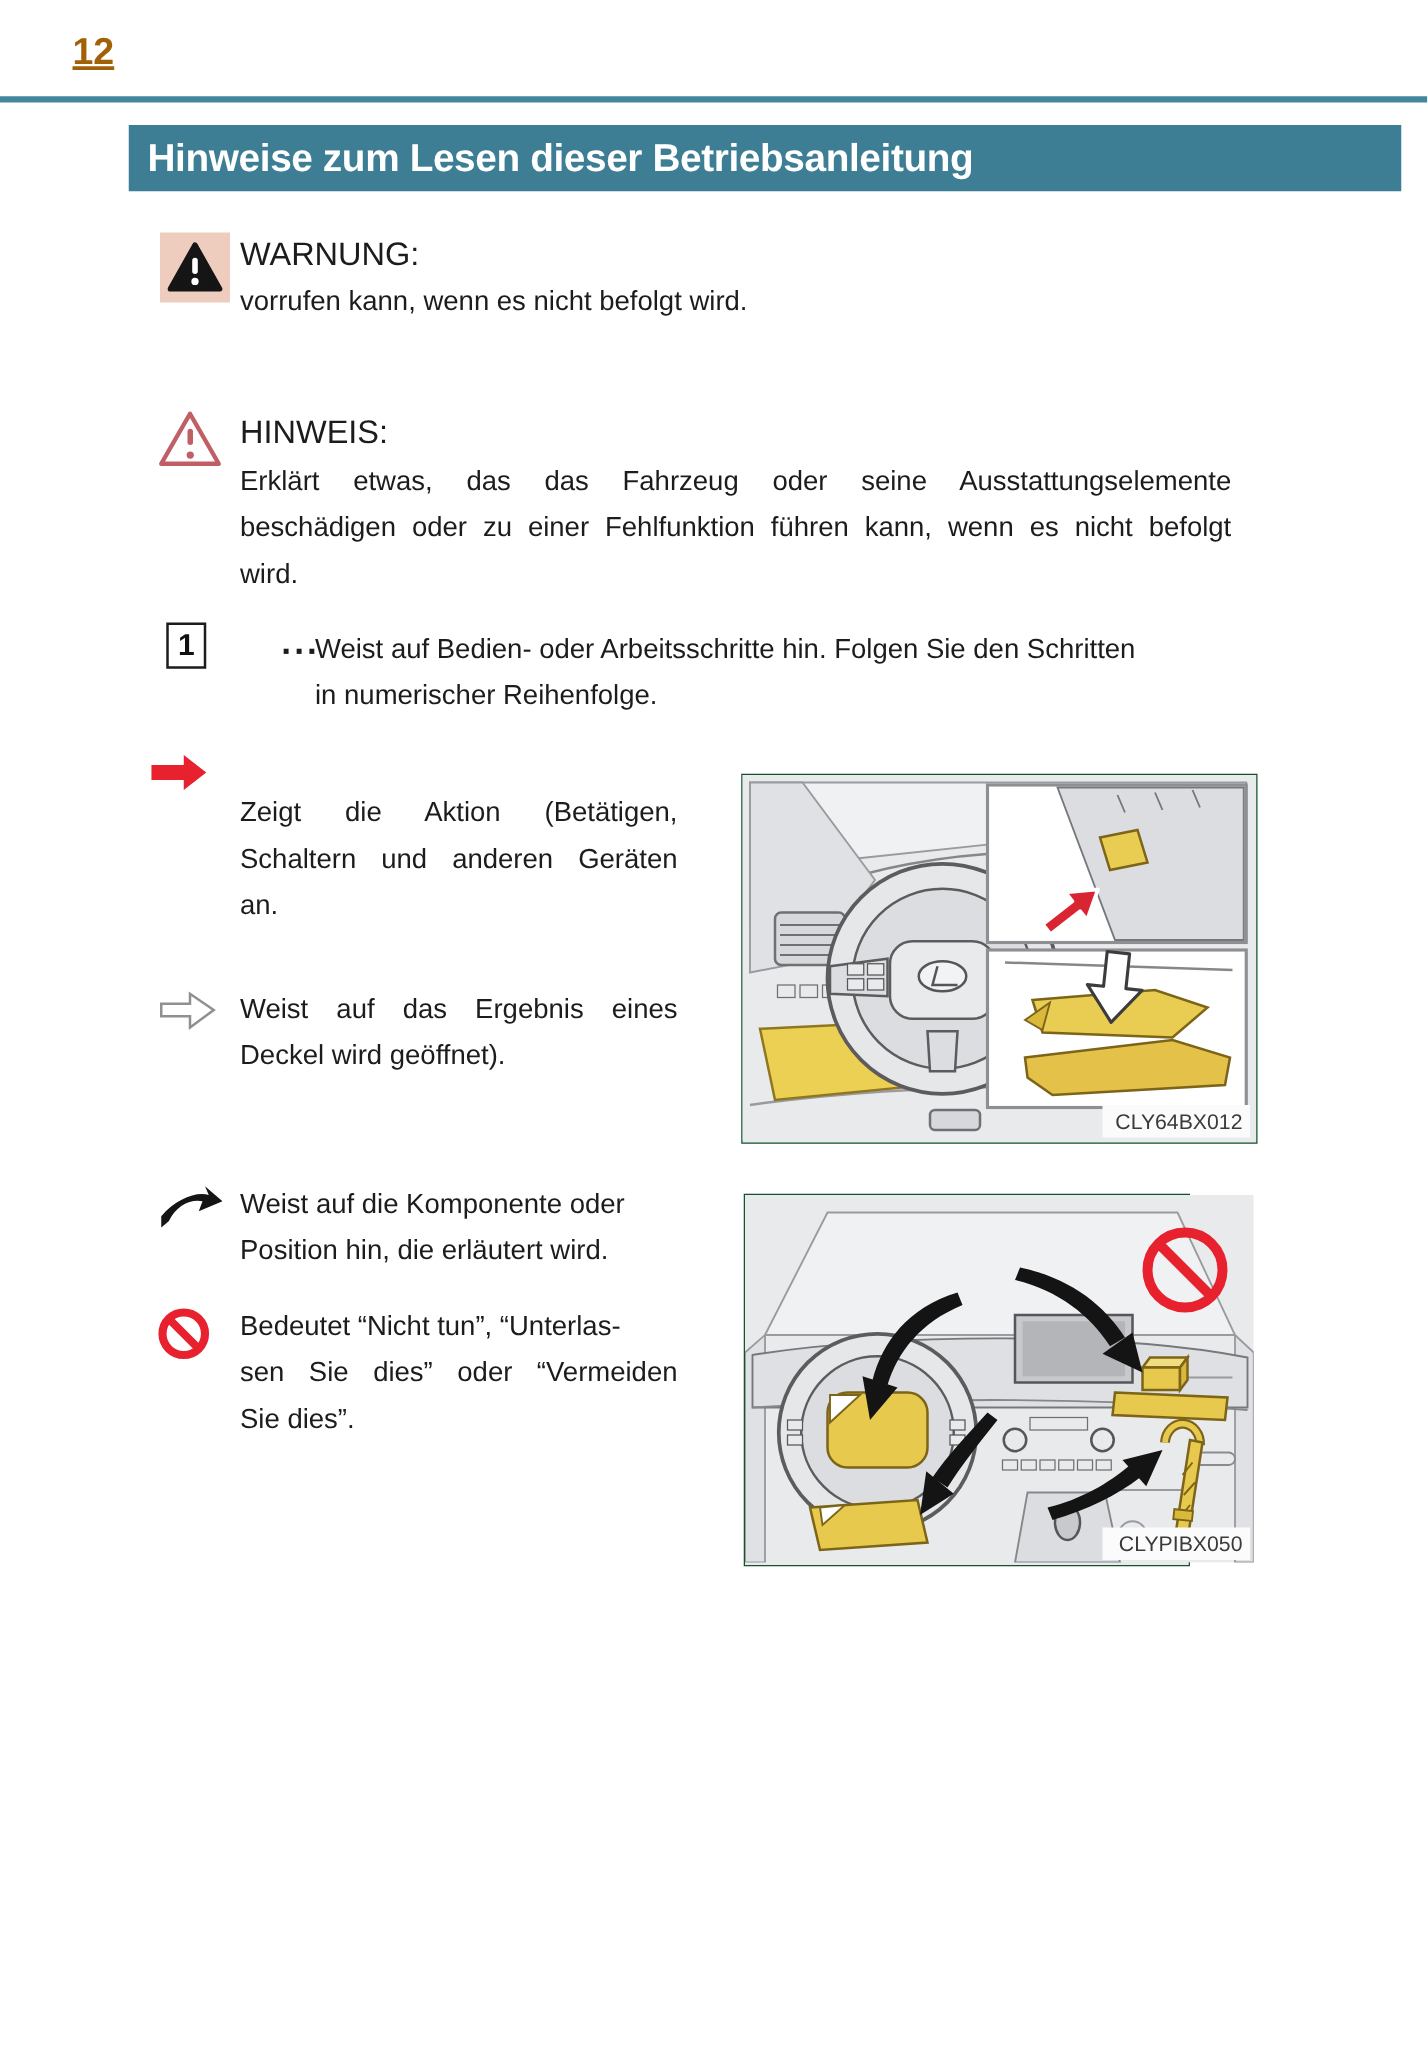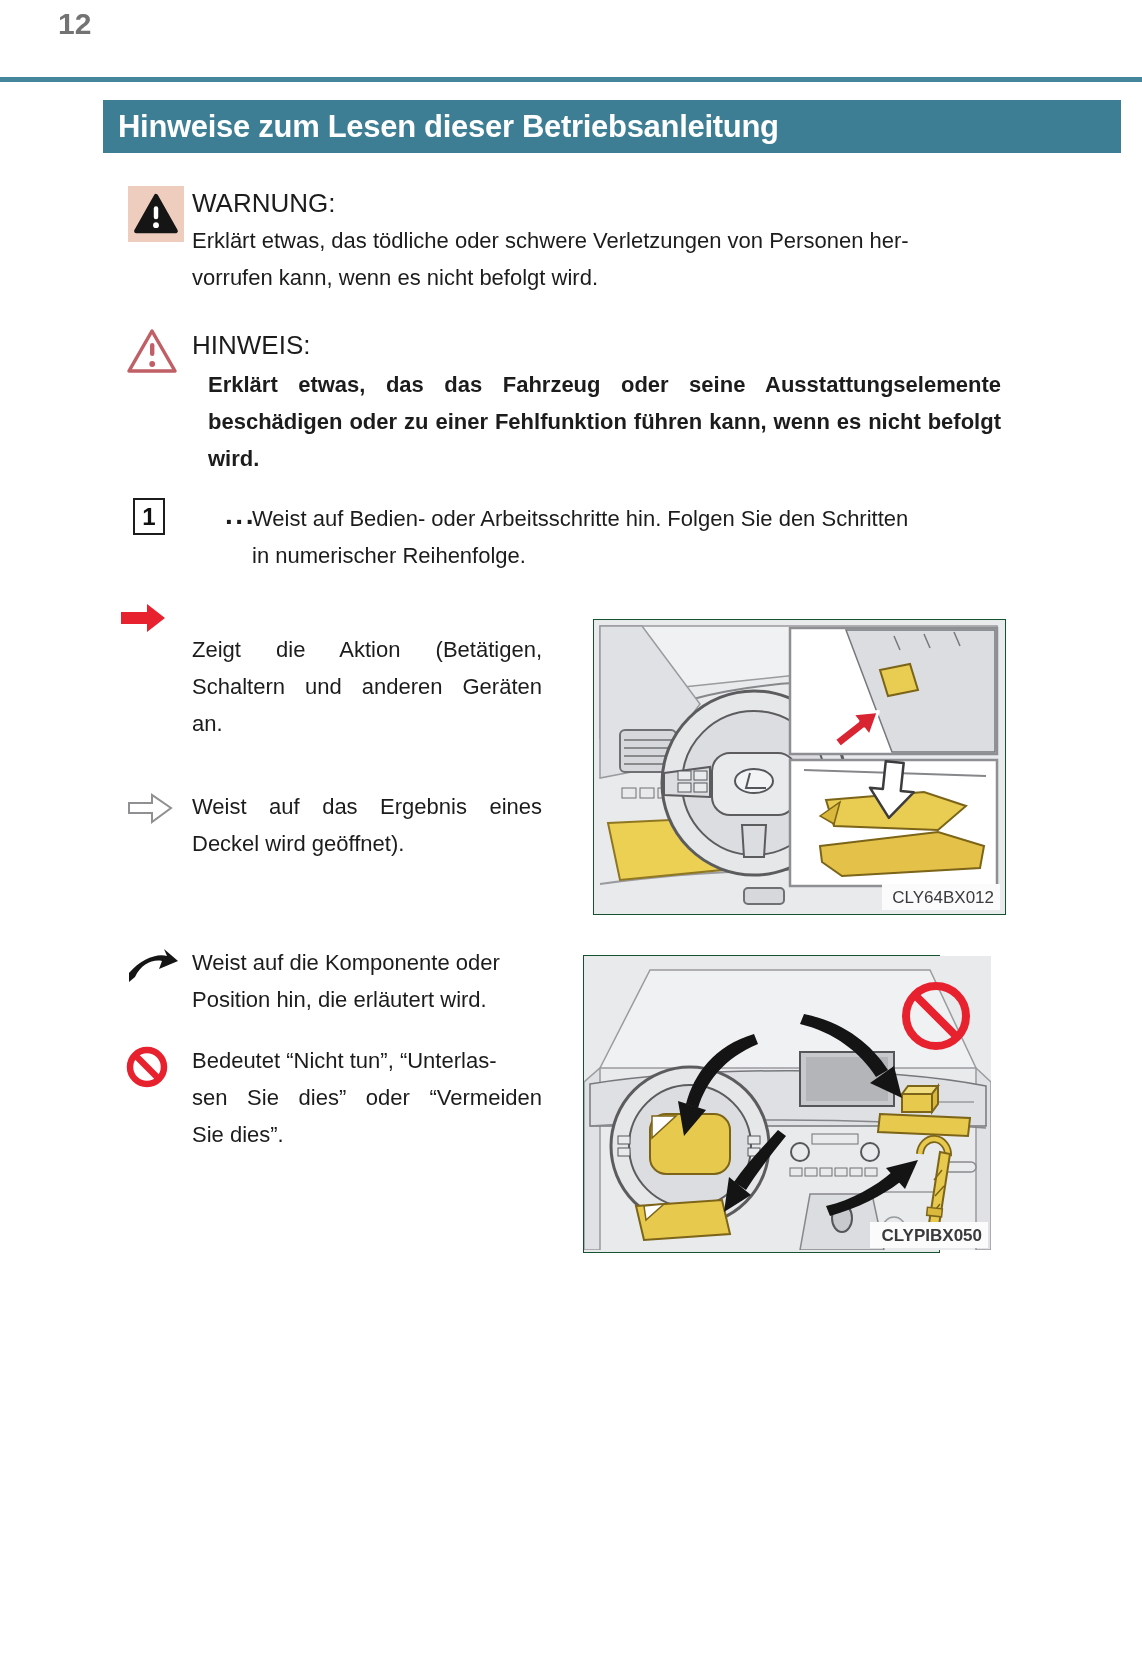--- a/index.html
+++ b/index.html
@@ -1,20 +1,20 @@
 <!DOCTYPE html>
 <html><head>
 <meta charset="utf-8">
 <style>
   html,body{margin:0;padding:0;background:#ffffff;}
   body{width:1142px;height:1654px;font-family:"Liberation Sans",sans-serif;color:#1d1d1f;}
   .page{position:relative;width:1142px;height:1654px;background:#ffffff;overflow:hidden;}
   .abs{position:absolute;}
 
-  .pageno{left:58px;top:7px;font-size:30px;font-weight:bold;color:#737373;}
+  .pageno{left:58px;top:25px;font-size:30px;font-weight:bold;color:#a16207;text-decoration:underline;}
   .toprule{left:0;top:77px;width:1142px;height:5px;background:#44879d;}
 
   .banner{left:103px;top:100px;width:1018px;height:53px;background:#3d7e95;}
   .banner span{display:block;padding-left:15px;line-height:53px;font-size:31px;font-weight:bold;color:#ffffff;letter-spacing:-0.3px;white-space:nowrap;}
 
   .heading{font-size:26px;color:#1c1c1c;white-space:nowrap;text-align:right;}
   .txt{font-size:22px;line-height:37px;color:#1c1c1c;}
   .txt .line{white-space:nowrap;}
   .txt .stretch{text-align:justify;text-align-last:justify;white-space:normal;}
 
@@ -43,33 +43,32 @@
 
   <div class="abs warnicon" style="left:128px;top:186px;">
     <svg width="48" height="48" viewBox="0 0 56 56">
       <path d="M28,7 L51,48 L5,48 Z" fill="#151515" stroke="#151515" stroke-width="5" stroke-linejoin="round"></path>
       <rect x="25.4" y="19" width="5.2" height="15" rx="2.6" fill="#ffffff"></rect>
       <circle cx="28" cy="41" r="3.4" fill="#ffffff"></circle>
     </svg>
   </div>
   <div class="abs heading" style="left:192px;top:188px;">WARNUNG:</div>
   <div class="abs txt" style="left:192px;top:222px;width:793px;">
-    <div class="line">Erklärt etwas, das tödliche oder schwere Verletzungen von Personen her-</div>
     <div class="line">vorrufen kann, wenn es nicht befolgt wird.</div>
   </div>
 
   <div class="abs" style="left:126px;top:326px;">
     <svg width="52" height="50" viewBox="0 0 52 50">
       <path d="M26,5 L49,45 L3,45 Z" fill="none" stroke="#c05f66" stroke-width="3.5" stroke-linejoin="round"></path>
       <rect x="24" y="17" width="4.4" height="13" rx="2.2" fill="#c05f66"></rect>
       <circle cx="26.2" cy="38" r="2.9" fill="#c05f66"></circle>
     </svg>
   </div>
   <div class="abs heading" style="left:192px;top:330px;">HINWEIS:</div>
-  <div class="abs txt" style="left:208px;top:366px;width:793px;font-weight:bold;">
+  <div class="abs txt" style="left:192px;top:366px;width:793px;">
     <div class="line stretch">Erklärt etwas, das das Fahrzeug oder seine Ausstattungselemente</div>
     <div class="line stretch">beschädigen oder zu einer Fehlfunktion führen kann, wenn es nicht befolgt</div>
     <div class="line">wird.</div>
   </div>
 
   <div class="abs" style="left:133px;top:498px;">
     <span class="stepbox">1</span><span class="stepbox sb2">2</span><span class="stepbox sb3">3</span><span class="stepdots">···</span>
   </div>
   <div class="abs txt" style="left:252px;top:500px;width:733px;">
     <div class="line">Weist auf Bedien- oder Arbeitsschritte hin. Folgen Sie den Schritten</div>
@@ -183,21 +182,21 @@
         <polygon points="226,226 344,212 390,226 386,248 248,256 228,242" fill="#e4c24a" stroke="#7c6418" stroke-width="2"></polygon>
         <g transform="translate(298,168) rotate(6)">
           <polygon points="-9,-26 9,-26 9,2 22,2 0,30 -22,2 -9,2" fill="#ffffff" stroke="#3c3c3e" stroke-width="2.5" stroke-linejoin="round"></polygon>
         </g>
       </g>
       <rect x="288" y="264" width="118" height="26" fill="#fbfbfc"></rect>
       <text x="400" y="283" text-anchor="end" font-size="17" fill="#3a3a3c">CLY64BX012</text>
     </svg>
   </div>
 
-  <div class="abs fig" style="left:583px;top:955px;width:357px;height:298px;font-weight:bold;">
+  <div class="abs fig" style="left:595px;top:955px;width:357px;height:298px;">
     <svg width="407" height="294" viewBox="0 0 407 294">
       <rect width="407" height="294" fill="#e9eaec"></rect>
 
       <polygon points="16,112 66,14 346,14 392,112" fill="#f0f1f3" stroke="#9a9b9e" stroke-width="1.5"></polygon>
       <polygon points="0,126 16,112 16,294 0,294" fill="#e0e1e4" stroke="#9a9b9e" stroke-width="1.5"></polygon>
       <polygon points="392,112 407,126 407,294 392,294" fill="#e0e1e4" stroke="#9a9b9e" stroke-width="1.5"></polygon>
 
       <path d="M6,128 C120,110 300,110 402,130 L402,170 L6,170 Z" fill="#dfe0e3" stroke="#77787b" stroke-width="1.5"></path>
       <path d="M6,170 C140,162 280,162 402,172" fill="none" stroke="#86878a" stroke-width="1.5"></path>
 

